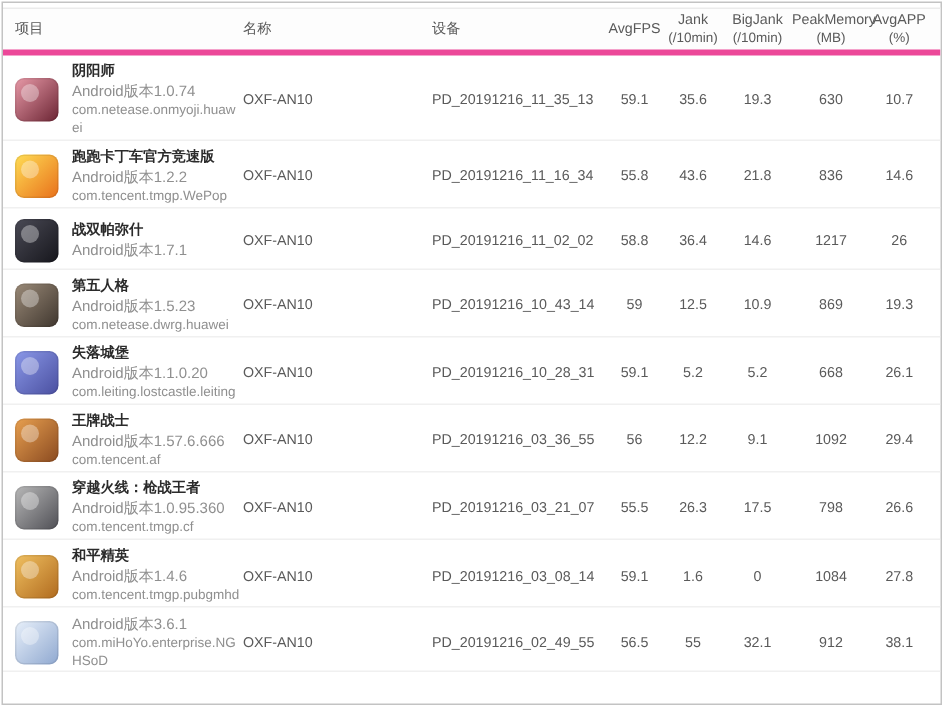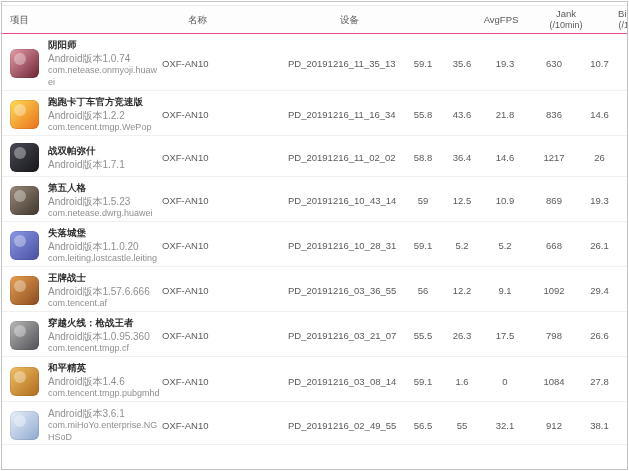--- a/index.html
+++ b/index.html
@@ -10,25 +10,25 @@
     border:1px solid #c3c3c3;background:#fff;overflow:hidden;
   }
   .grid-row{
     display:grid;
     grid-template-columns:152px 126px 116px 38px 40px 46px 52px 1fr;
     align-items:center;
     padding:0 8px;
   }
   .thead{
     border-top:1px solid #ebebeb;
-    border-bottom:1px solid #ec4899;
+    border-bottom:4px solid #ec4899;
     background:#fdfdfd;
     min-height:27px;
     margin-top:3px;
-    padding-top:2px;padding-bottom:2px;gap:26px;
+    padding-top:2px;padding-bottom:2px;
   }
   .th{
     font-size:9.5px;color:#5a5a5a;line-height:1.25;
   }
   .th.left{text-align:left;}
   .th.center{text-align:center;}
   .th .sub{display:block;font-size:9px;color:#5a5a5a;}
   .row{
     border-bottom:1px solid #f0f0f0;
     min-height:41px;

